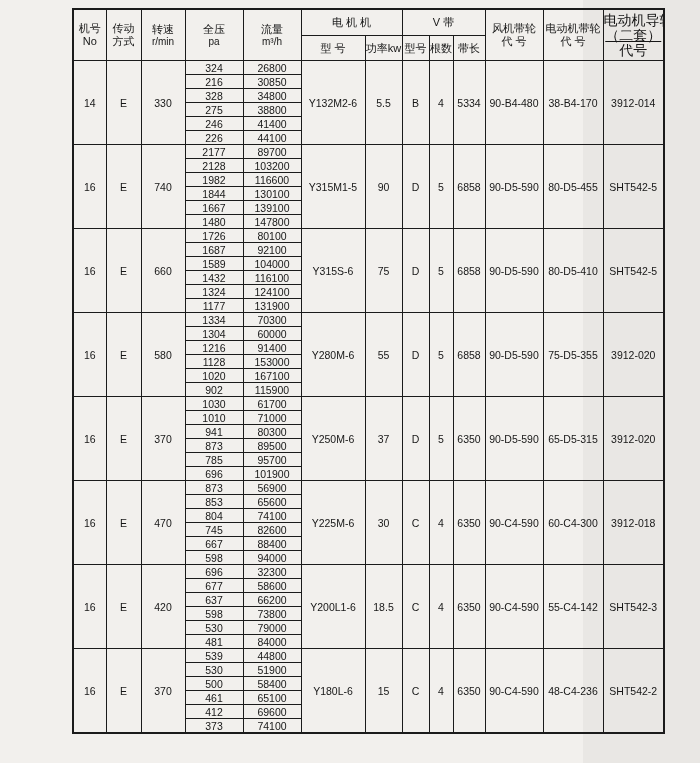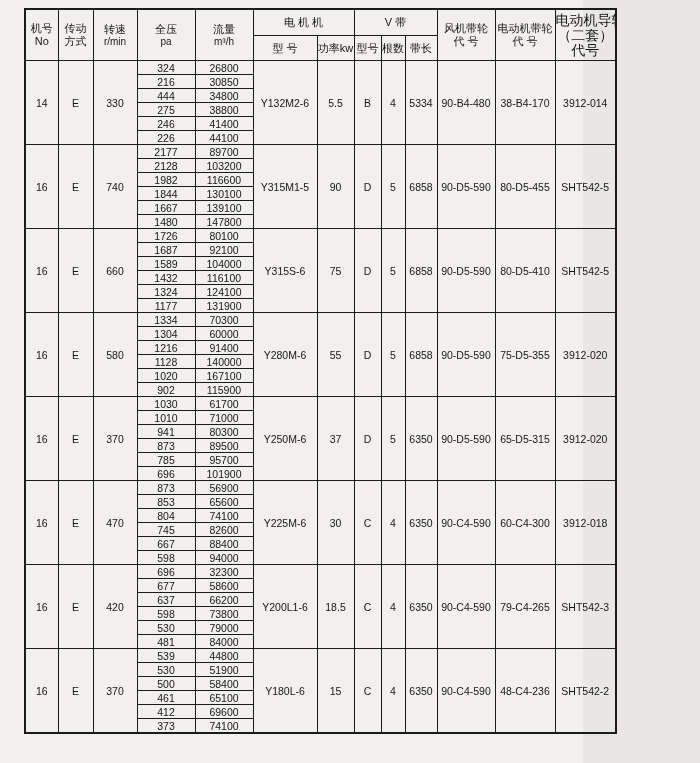--- a/index.html
+++ b/index.html
@@ -6,21 +6,21 @@
   body {
     width:700px; height:763px;
     background:#e9e7e4;
     font-family:"Liberation Sans","DejaVu Sans",sans-serif;
     overflow:hidden;
   }
   .page {
     width:583px; height:763px;
     background:#f2f0ed;
     box-sizing:border-box;
-    padding:8px 0 0 24px;
+    padding:8px 0 0 72px;
   }
   table.spec {
     border-collapse:collapse;
     table-layout:fixed;
     width:591px;
     border:2px solid #1b1b1b;
     background:transparent;
   }
   table.spec th, table.spec td {
     border:1px solid #1b1b1b;
@@ -94,21 +94,21 @@
         <th rowspan="2">
           <span class="line">风机带轮</span>
           <span class="line">代 号</span>
         </th>
         <th rowspan="2">
           <span class="line">电动机带轮</span>
           <span class="line">代 号</span>
         </th>
         <th rowspan="2" style="font-size:14px;">
           <span class="line">电动机导轨</span>
-          <span class="line" style="line-height:0.95;">（二套）</span>
+          <span class="line" style="line-height:0.95;text-decoration:underline;">（二套）</span>
           <span class="line">代号</span>
         </th>
       </tr>
       <tr>
         <th>型 号</th>
         <th>功率kw</th>
         <th>型号</th>
         <th>根数</th>
         <th>带长</th>
       </tr>
@@ -127,21 +127,21 @@
           <td rowspan="6">5334</td>
           <td rowspan="6">90-B4-480</td>
           <td rowspan="6">38-B4-170</td>
           <td rowspan="6">3912-014</td>
         </tr>
         <tr>
           <td>216</td>
           <td>30850</td>
         </tr>
         <tr>
-          <td>444</td>
+          <td>328</td>
           <td>34800</td>
         </tr>
         <tr>
           <td>275</td>
           <td>38800</td>
         </tr>
         <tr>
           <td>246</td>
           <td>41400</td>
         </tr>
@@ -237,21 +237,21 @@
         <tr>
           <td>1304</td>
           <td>60000</td>
         </tr>
         <tr>
           <td>1216</td>
           <td>91400</td>
         </tr>
         <tr>
           <td>1128</td>
-          <td>140000</td>
+          <td>153000</td>
         </tr>
         <tr>
           <td>1020</td>
           <td>167100</td>
         </tr>
         <tr>
           <td>902</td>
           <td>115900</td>
         </tr>
         <tr>
@@ -329,21 +329,21 @@
           <td rowspan="6">E</td>
           <td rowspan="6">420</td>
           <td>696</td>
           <td>32300</td>
           <td rowspan="6">Y200L1-6</td>
           <td rowspan="6">18.5</td>
           <td rowspan="6">C</td>
           <td rowspan="6">4</td>
           <td rowspan="6">6350</td>
           <td rowspan="6">90-C4-590</td>
-          <td rowspan="6">79-C4-265</td>
+          <td rowspan="6">55-C4-142</td>
           <td rowspan="6">SHT542-3</td>
         </tr>
         <tr>
           <td>677</td>
           <td>58600</td>
         </tr>
         <tr>
           <td>637</td>
           <td>66200</td>
         </tr>

